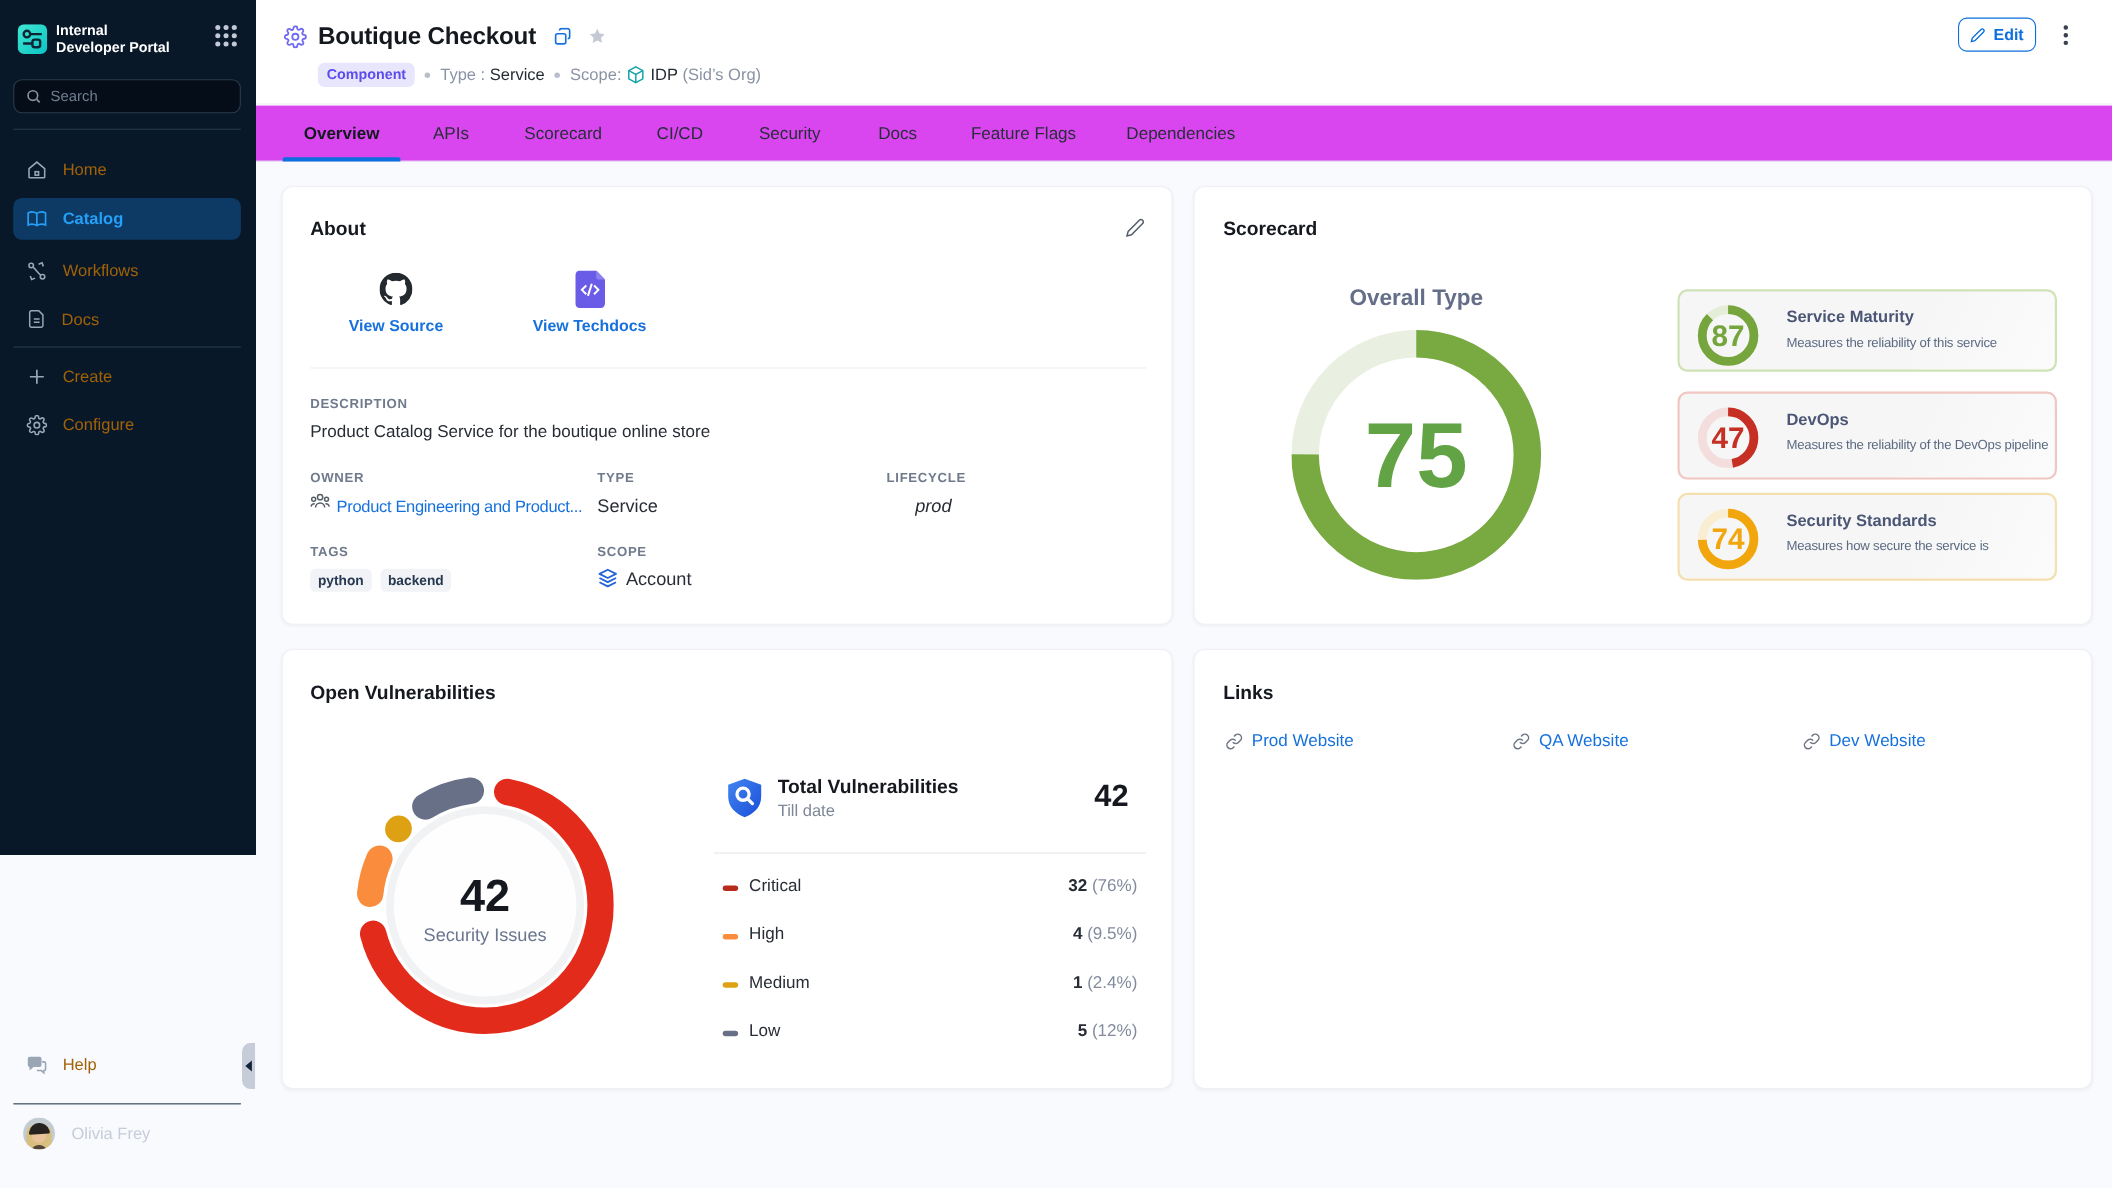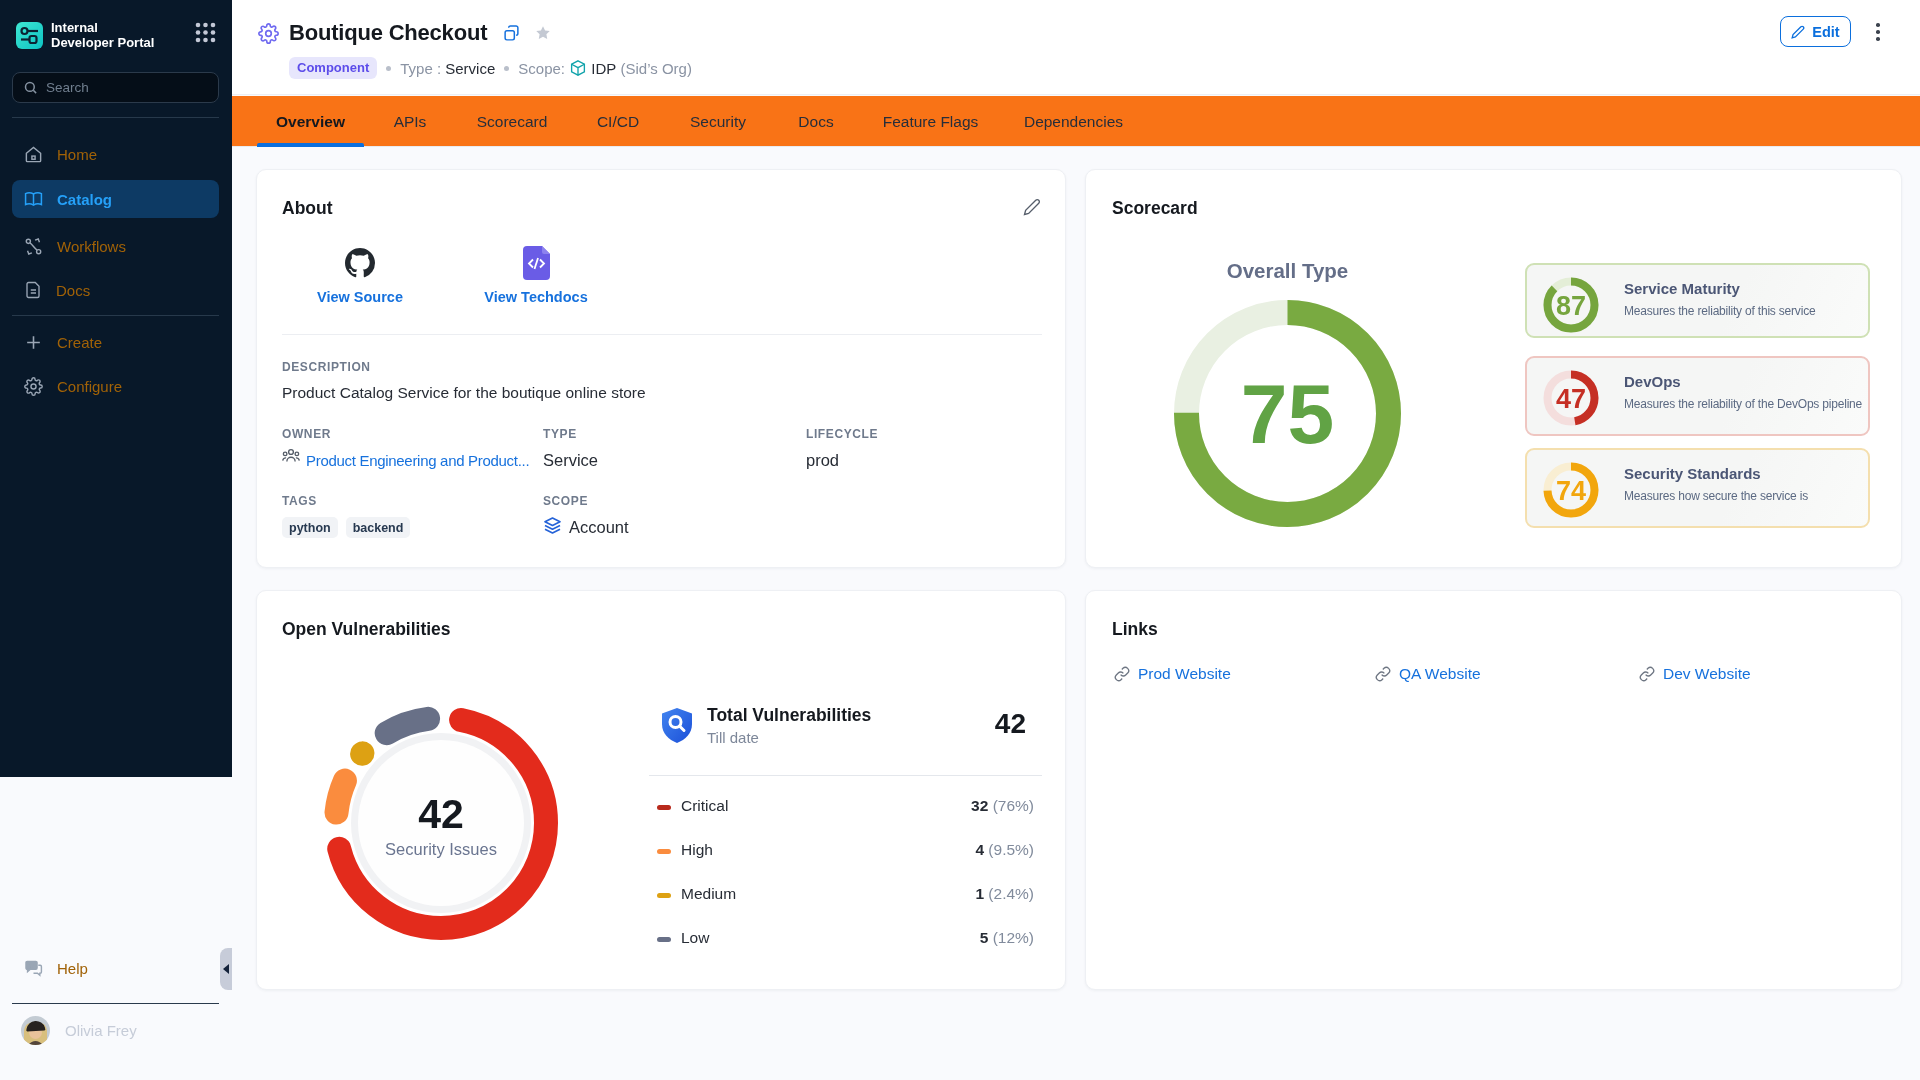--- a/index.html
+++ b/index.html
@@ -30,21 +30,21 @@
 .meta-row { position:absolute; left:57px; top:57px; display:flex; align-items:center; height:22px; }
 .badge { background:#e7e6fc; color:#5c4cea; font-size:13px; font-weight:700; border-radius:6px; padding:3px 8px 4px; }
 .dot-sep { width:5px; height:5px; border-radius:50%; background:#b9bfca; margin:0 9px; }
 .meta-gray { color:#8a93a3; font-size:15px; }
 .meta-dark { color:#272c35; font-size:15px; }
 .edit-btn { position:absolute; left:1548px; top:16px; width:71px; height:31px; border:1.5px solid #0b6fdd; border-radius:8px; display:flex; align-items:center; justify-content:center; color:#0b6fdd; font-size:14.5px; font-weight:700; background:#fff; }
 .kebab { position:absolute; left:1644px; top:23px; width:4px; }
 .kebab i { display:block; width:3.6px; height:3.6px; background:#3c434e; border-radius:50%; margin-bottom:3.6px; }
 
 
-.tabs { position:absolute; left:0; top:96px; width:1688px; height:51px; background:#f97316; border-bottom:1px solid #e8ebef; }
+.tabs { position:absolute; left:0; top:96px; width:1688px; height:51px; background:#d946ef; border-bottom:1px solid #e8ebef; }
 .tab { position:absolute; top:0; height:51px; display:flex; align-items:center; justify-content:center; color:#272e3a; font-size:15.5px; }
 .tab.active { color:#14181f; font-weight:700; }
 .tab-line { position:absolute; left:25px; top:47px; width:107px; height:4px; background:#0b6fdd; border-radius:2px 2px 0 0; }
 
 
 .content { position:absolute; left:0; top:147px; width:1688px; height:933px; background:#f9fafd; }
 .card { position:absolute; background:#fff; border-radius:10px; border:1px solid #eef0f4; box-shadow:0 1px 3px rgba(20,30,50,.05); }
 .card-title { position:absolute; font-size:17.5px; font-weight:700; color:#15191f; }
 
 
@@ -278,21 +278,21 @@
           <path d="M1 18 a4 4 0 0 1 4.5 -3.6"></path>
           <circle cx="19.8" cy="9" r="2.4"></circle>
           <path d="M23 18 a4 4 0 0 0 -4.5 -3.6"></path>
         </svg>
       <div class="val blue-link" style="left:49px; top:282px; width:226px; white-space:nowrap; overflow:hidden; font-size:15px; letter-spacing:-0.3px;">Product Engineering and Product...</div>
 
       <div class="lbl" style="left:286px; top:257px;">TYPE</div>
       <div class="val" style="left:286px; top:281px;">Service</div>
 
       <div class="lbl" style="left:549px; top:257px;">LIFECYCLE</div>
-      <div class="val" style="left:549px; top:281px;">prod</div>
+      <div class="val" style="left:575px; top:281px;font-style:italic;">prod</div>
 
       <div class="lbl" style="left:25px; top:324px;">TAGS</div>
       <div class="abs" style="left:25px; top:347px; display:flex; gap:8px;">
         <div class="chip" style="position:static;">python</div>
         <div class="chip" style="position:static;">backend</div>
       </div>
 
       <div class="lbl" style="left:286px; top:324px;">SCOPE</div>
       <svg class="abs" style="left:286px; top:346px;" width="19" height="19" viewBox="0 0 24 24" fill="none" stroke="#2563d8" stroke-width="2.1" stroke-linejoin="round">
           <path d="M12 2.5 L21.5 7.2 L12 11.9 L2.5 7.2 Z"></path>

